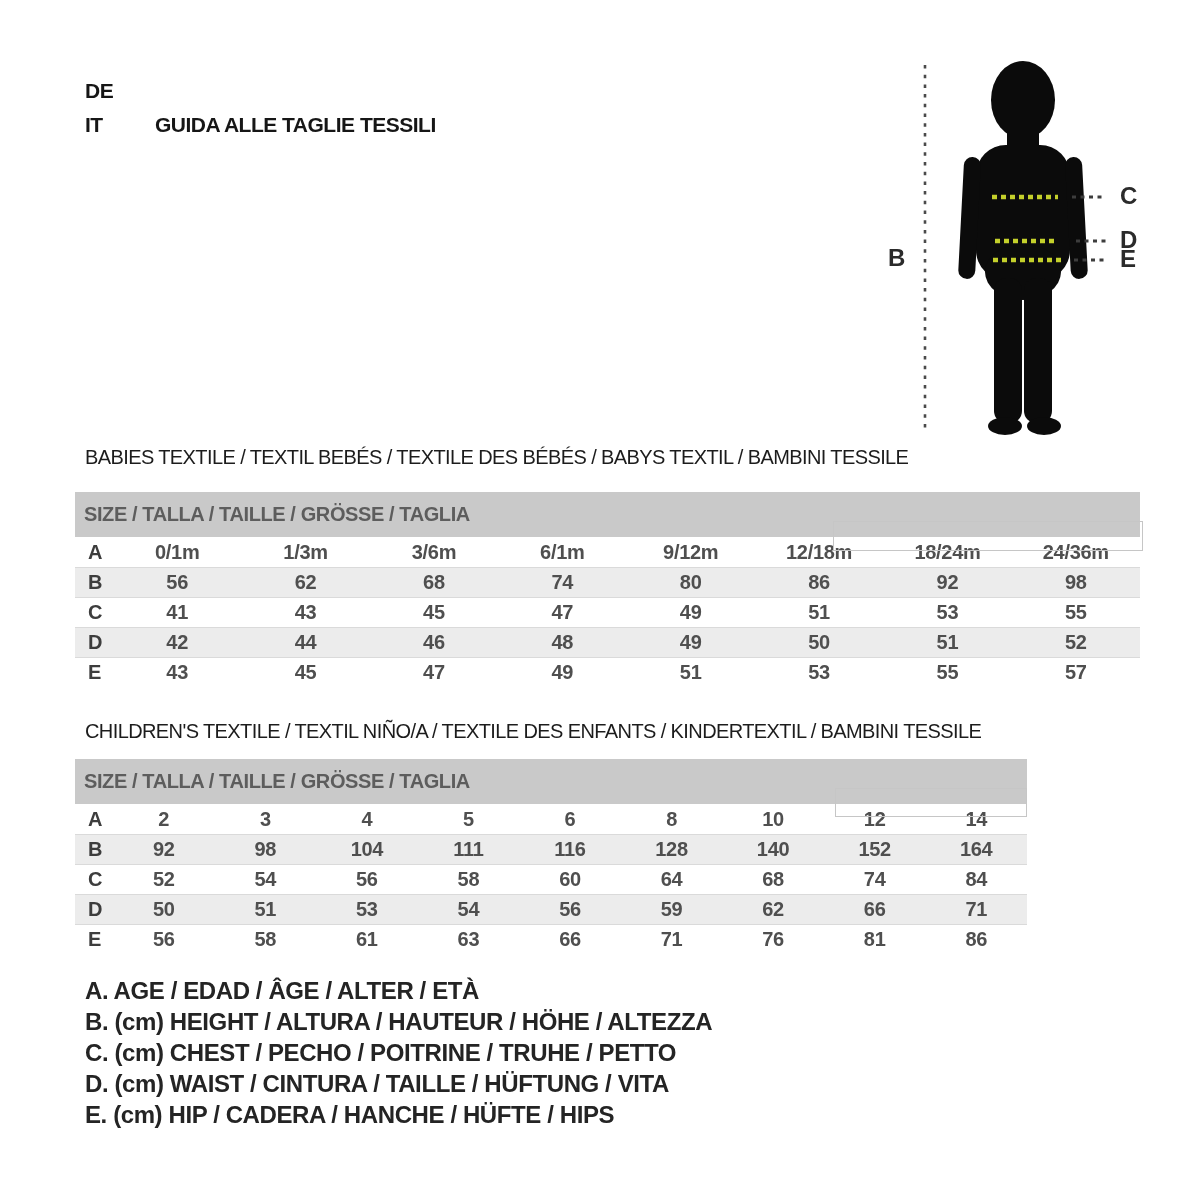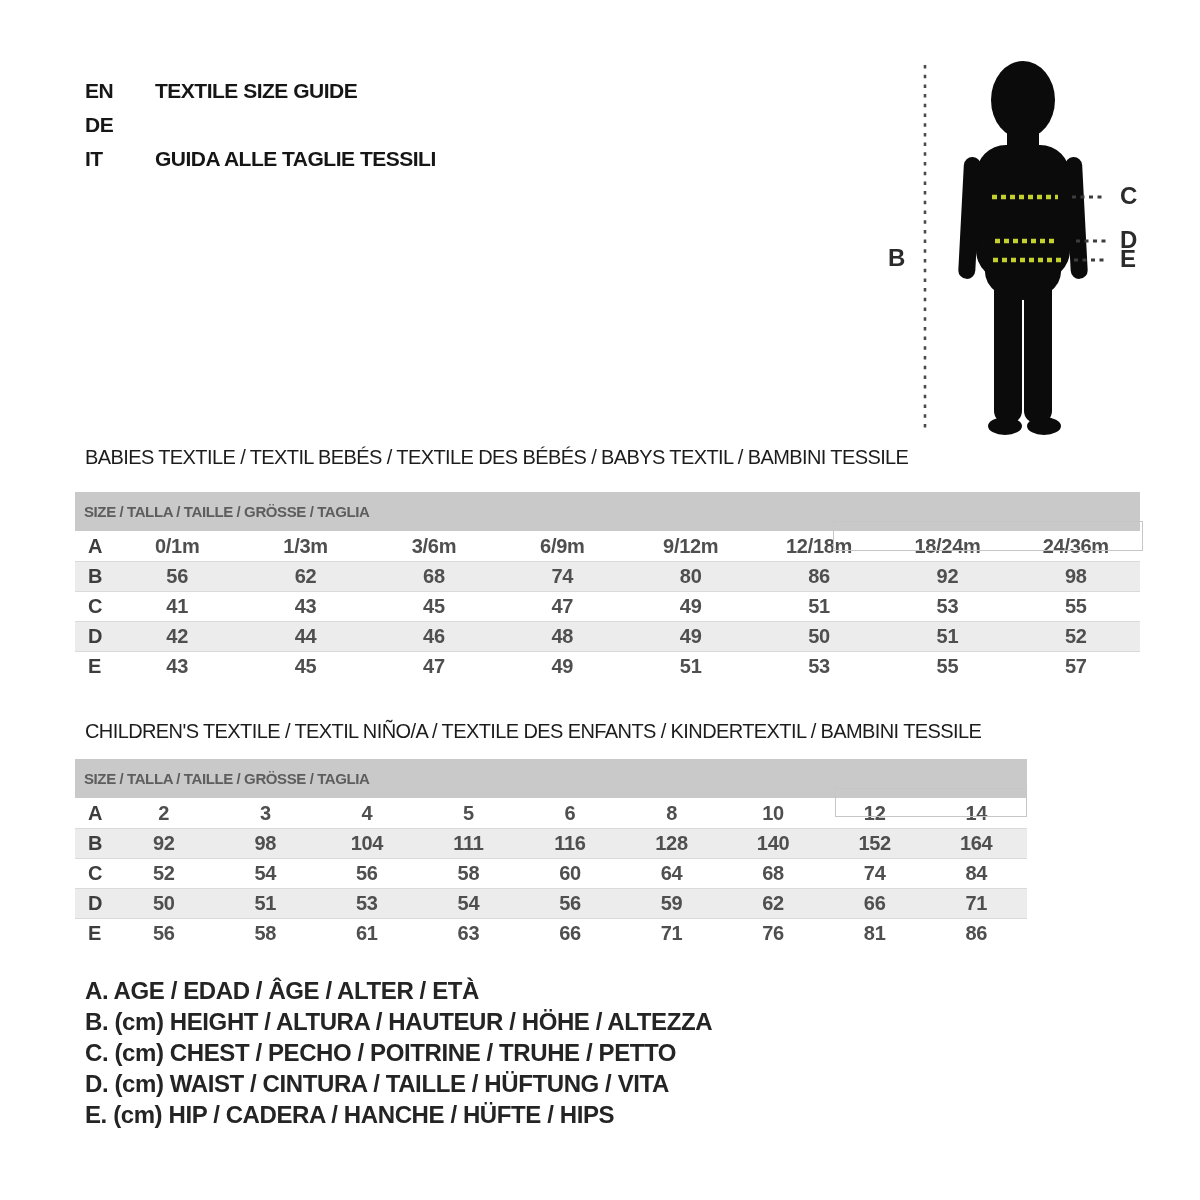--- a/index.html
+++ b/index.html
@@ -22,22 +22,22 @@
     position:absolute;left:85px;font-size:20px;font-weight:normal;color:#1c1c1c;
     letter-spacing:-0.6px;white-space:nowrap;
   }
   #babies-heading{top:446px;}
   #children-heading{top:720px;text-align:center;}
   
   .size-table{position:absolute;left:75px;}
   #babies-table{top:492px;width:1065px;}
   #children-table{top:759px;width:952px;}
   .thead{
-    height:39px;background:#c9c9c9;display:flex;align-items:center;padding-left:9px;
-    font-size:15px;font-weight:bold;color:#5d5d5d;letter-spacing:-0.4px;box-sizing:border-box;
+    height:45px;background:#c9c9c9;display:flex;align-items:center;padding-left:9px;
+    font-size:20px;font-weight:bold;color:#5d5d5d;letter-spacing:-0.4px;box-sizing:border-box;
   }
   .trow{display:grid;height:30px;align-items:center;box-sizing:border-box;}
   .trow + .trow{border-top:1px solid #dadada;}
   .trow.striped{background:#ececec;}
   #babies-table .trow{grid-template-columns:38px repeat(8,1fr);}
   #children-table .trow{grid-template-columns:38px repeat(9,1fr);}
   .tcell{font-size:20px;font-weight:bold;color:#4f4f4f;text-align:center;letter-spacing:-0.3px;}
   .tcell.rowlabel{text-align:left;padding-left:13px;color:#3d3d3d;}
   .hl-box{position:absolute;border:1px solid #c6c6c6;box-sizing:border-box;pointer-events:none;background:transparent;}
   #babies-hl{left:758px;top:29px;width:310px;height:30px;}
@@ -48,24 +48,20 @@
     height:31px;display:flex;align-items:center;font-size:24px;font-weight:bold;
     color:#242424;letter-spacing:-0.4px;white-space:nowrap;
   }
 </style>
 </head>
 <body>
 
 <div class="canvas">
 
   <div class="lang-block">
-    <div class="lang-row">
-      <span class="lang-code">EN</span>
-      <span class="lang-title">TEXTILE SIZE GUIDE</span>
-    </div>
     <div class="lang-row">
       <span class="lang-code">DE</span>
     </div>
     <div class="lang-row">
       <span class="lang-code">IT</span>
       <span class="lang-title">GUIDA ALLE TAGLIE TESSILI</span>
     </div>
   </div>
 
   <svg class="figure" width="300" height="400" viewBox="0 0 300 400" xmlns="http://www.w3.org/2000/svg">
@@ -104,21 +100,21 @@
 
   <div class="section-heading" id="babies-heading">BABIES TEXTILE / TEXTIL BEBÉS / TEXTILE DES BÉBÉS / BABYS TEXTIL  / BAMBINI TESSILE</div>
   <div class="size-table" id="babies-table">
     <div class="thead">SIZE / TALLA / TAILLE / GRÖSSE / TAGLIA</div>
     <div class="tbody">
         <div class="trow">
           <div class="tcell rowlabel">A</div>
           <div class="tcell">0/1m</div>
           <div class="tcell">1/3m</div>
           <div class="tcell">3/6m</div>
-          <div class="tcell">6/9m</div>
+          <div class="tcell">6/1m</div>
           <div class="tcell">9/12m</div>
           <div class="tcell">12/18m</div>
           <div class="tcell">18/24m</div>
           <div class="tcell">24/36m</div>
         </div>
         <div class="trow striped">
           <div class="tcell rowlabel">B</div>
           <div class="tcell">56</div>
           <div class="tcell">62</div>
           <div class="tcell">68</div>

